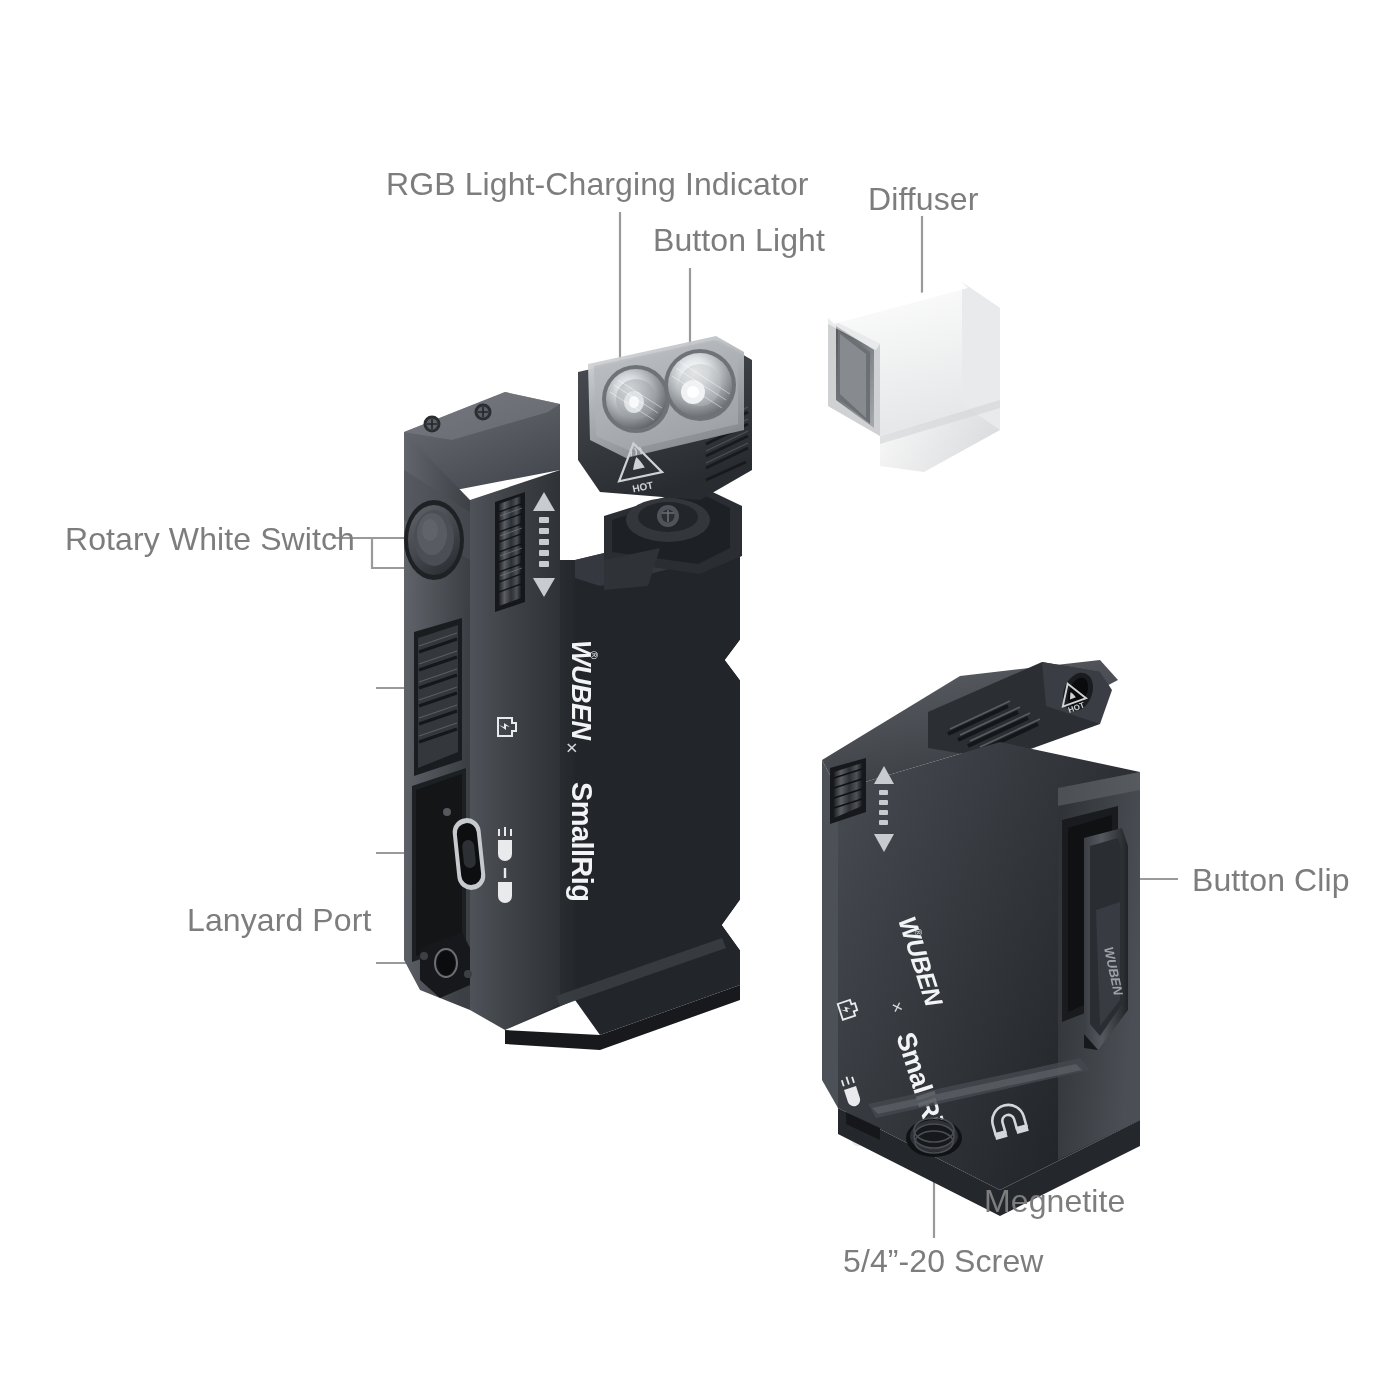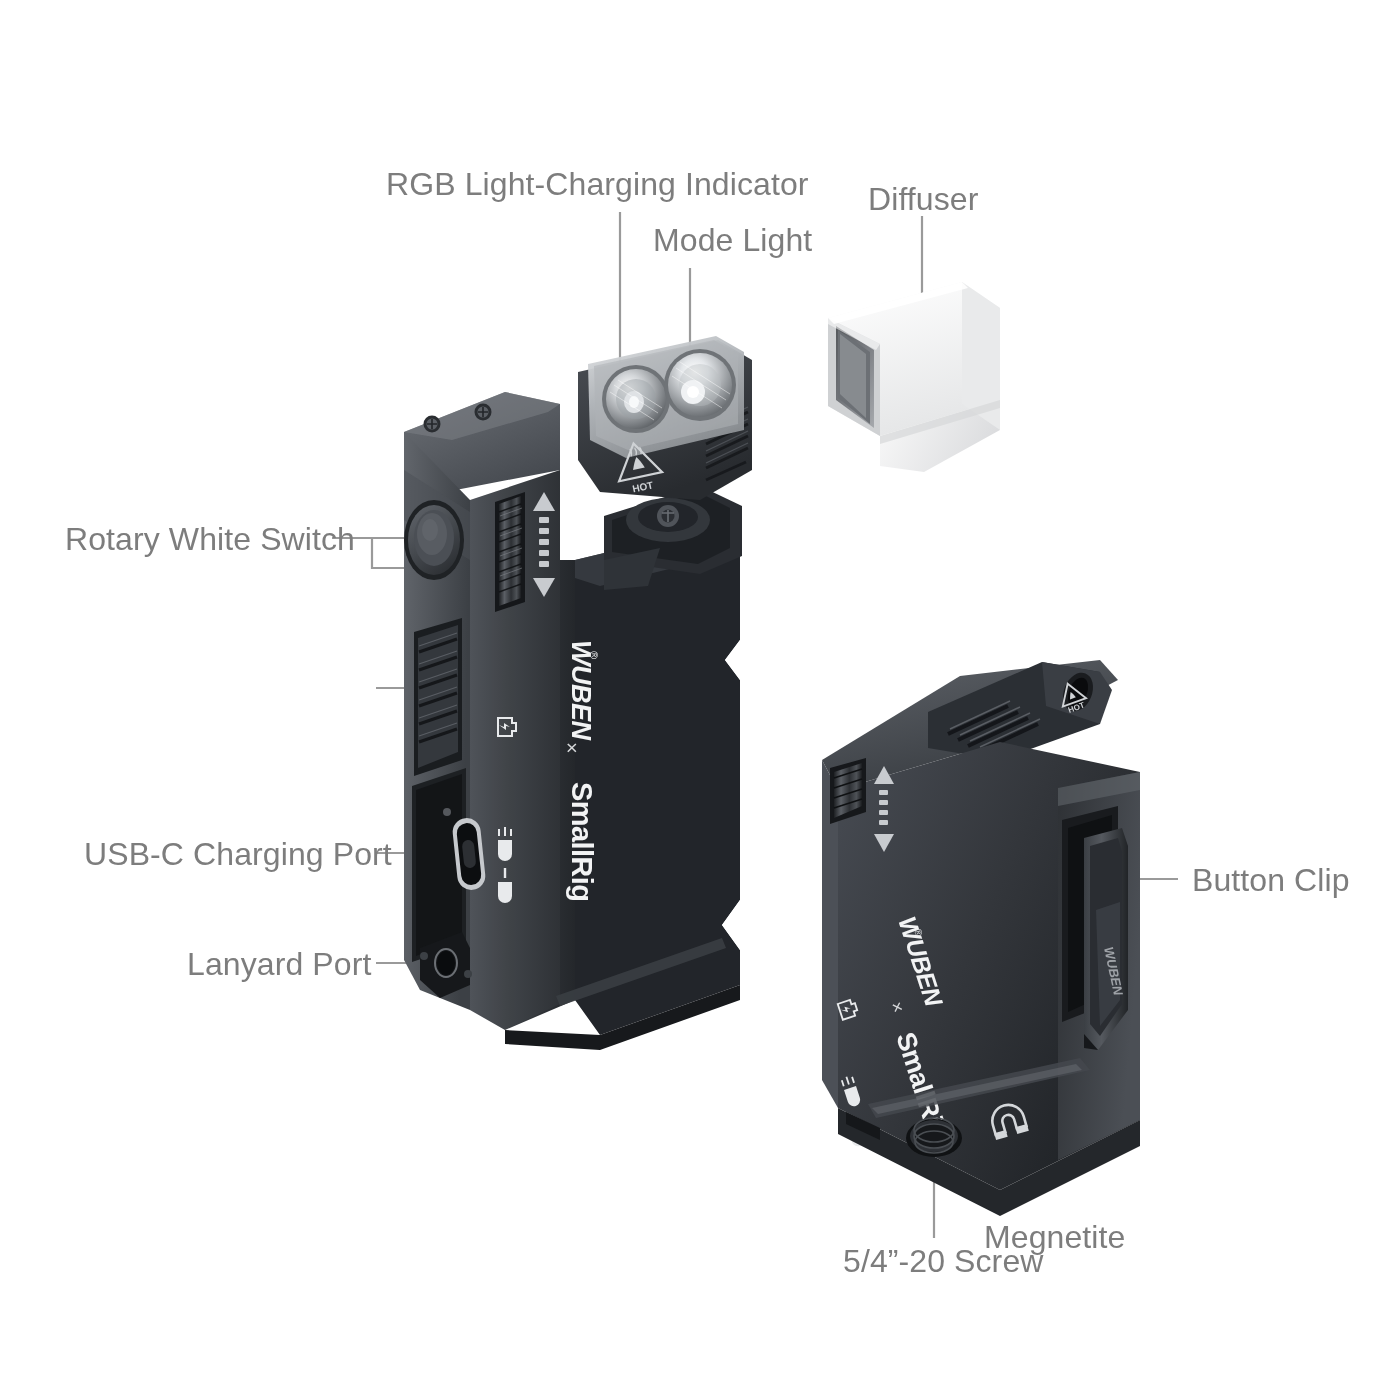--- a/index.html
+++ b/index.html
@@ -19,23 +19,23 @@
     letter-spacing:.1px;
     white-space:nowrap;
     line-height:1;
   }
   .c-rgb{left:386px;top:168px;}
   .c-white{left:653px;top:224px;}
   .c-diff{left:868px;top:183px;}
   .c-rotary{left:65px;top:523px;}
   .c-mode{left:92px;top:672px;}
   .c-usb{left:84px;top:838px;}
-  .c-lanyard{left:187px;top:948px;}
+  .c-lanyard{left:187px;top:904px;}
   .c-clip{left:1192px;top:864px;}
-  .c-magnet{left:984px;top:1185px;margin-top:36px;}
+  .c-magnet{left:984px;top:1185px;}
   .c-screw{left:843px;top:1245px;}
 </style>
 </head>
 <body>
 
 <div id="stage">
 
   <svg id="art" viewBox="0 0 1400 1400">
     <defs>
       <linearGradient id="gBodyFront" x1="0" y1="0" x2="1" y2="0">
@@ -458,22 +458,21 @@
         <rect x="21" y="26" width="12" height="7" fill="#d4d7da"></rect>
       </g>
 
       <g fill="#15171a">
         <path d="M846 1112 L880 1128 L880 1140 L846 1124 Z"></path>
       </g>
     </g>
   </svg>
 
   <div class="callout c-rgb">RGB Light-Charging Indicator</div>
-  <div class="callout c-white">Mode Light</div>
+  <div class="callout c-white">Button Light</div>
   <div class="callout c-diff">Diffuser</div>
   <div class="callout c-rotary">Rotary White Switch</div>
-  <div class="callout c-usb">USB-C Charging Port</div>
   <div class="callout c-lanyard">Lanyard Port</div>
   <div class="callout c-clip">Button Clip</div>
   <div class="callout c-magnet">Megnetite</div>
   <div class="callout c-screw">5/4”-20 Screw</div>
 
 </div>
 
 </body></html>

